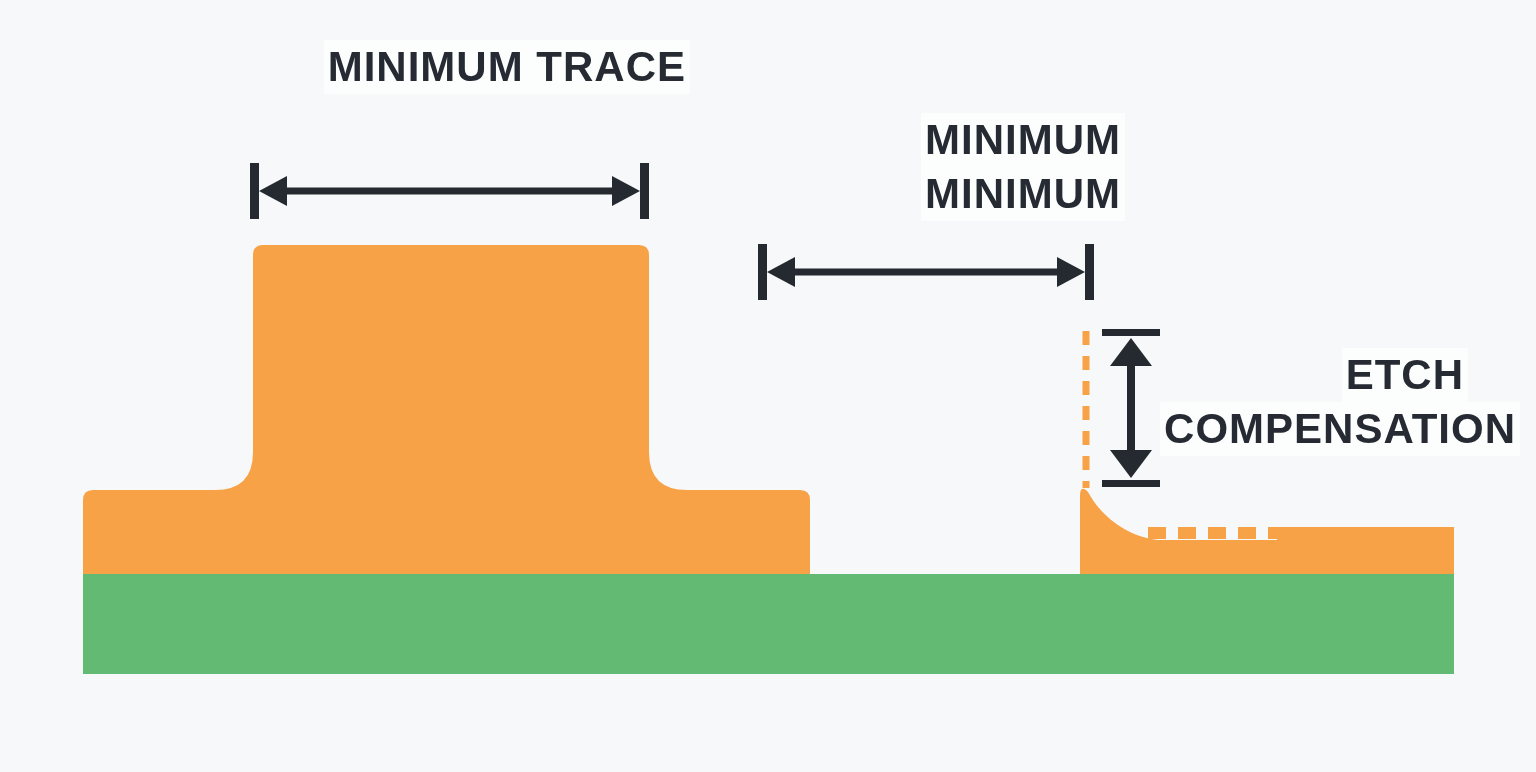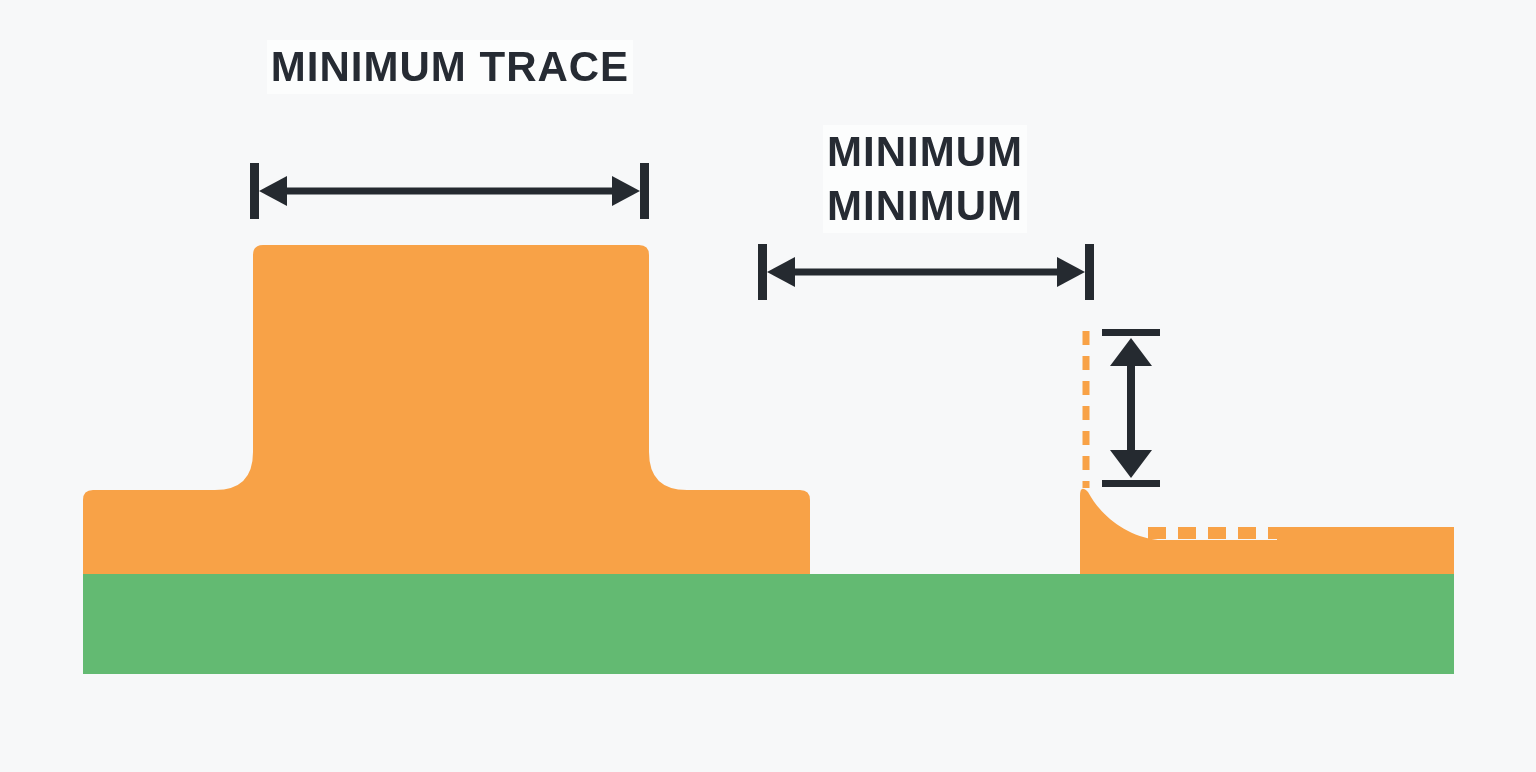--- a/index.html
+++ b/index.html
@@ -18,30 +18,30 @@
     width: 1536px; height: 772px;
     display: block;
   }
   .dim-label {
     position: absolute;
     color: var(--text, #262B33);
     font-weight: 700;
     font-size: 42px;
     line-height: 54px;
     letter-spacing: 1px;
-    text-align: center;
+    text-align: right;
     white-space: nowrap;
   }
   .dim-label .line {
     display: inline-block;
     background: rgba(255,255,255,0.65);
     padding: 0 4px;
   }
   #label-trace-width { left: 210px; top: 40px;  width: 480px; }
-  #label-spacing     { left: 725px; top: 125px; width: 400px; }
+  #label-spacing     { left: 725px; top: 113px; width: 400px; }
   #label-etch        { left: 1140px; top: 348px; width: 380px; }
   #label-etch .line-offset { transform: translateX(-52px); }
   .copper-fill   { fill: var(--copper, #F8A247); }
   .substrate-fill{ fill: var(--substrate, #63BA72); }
   .ink-fill      { fill: var(--ink, #252A30); }
   .copper-stroke { stroke: var(--copper, #F8A247); }
 </style>
 </head>
 <body>
 
@@ -97,14 +97,18 @@
 
   <div id="label-trace-width" class="dim-label">
     <span class="line">MINIMUM TRACE</span><br>
   </div>
 
   <div id="label-spacing" class="dim-label">
     <span class="line">MINIMUM</span><br>
     <span class="line">MINIMUM</span>
   </div>
 
+  <div id="label-etch" class="dim-label">
+    <span class="line line-offset">ETCH</span><br>
+    <span class="line">COMPENSATION</span>
+  </div>
 
 </div>
 
 </body></html>

